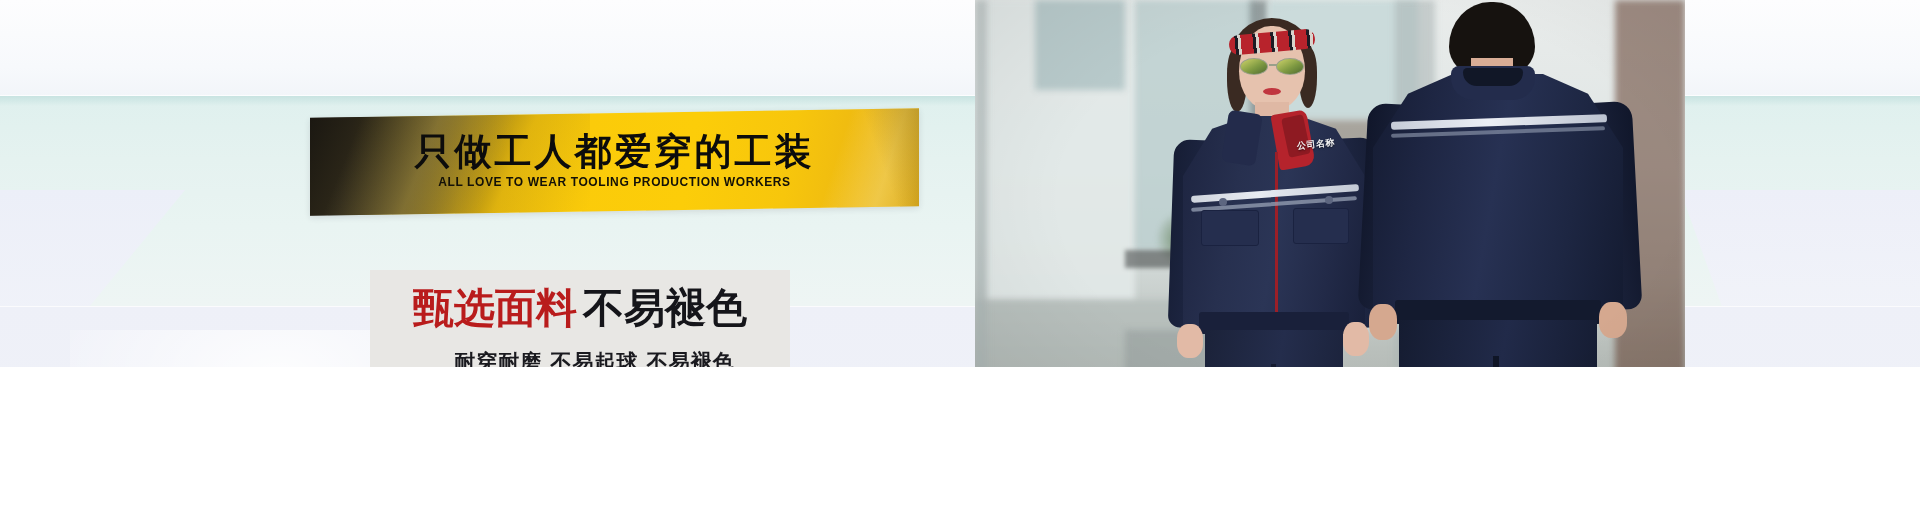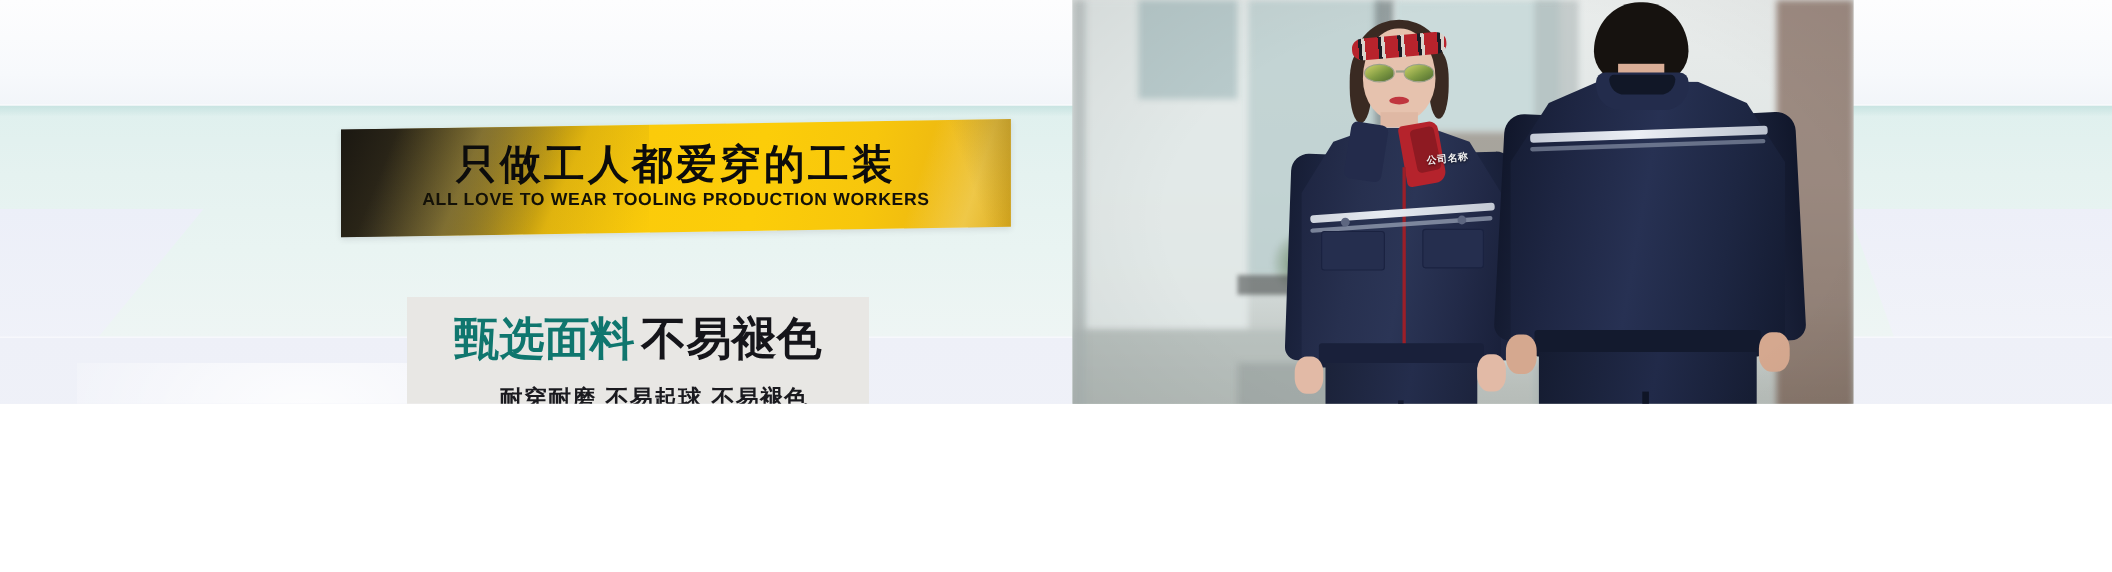--- a/index.html
+++ b/index.html
@@ -99,38 +99,38 @@
     transform:skewY(0.9deg);
   }
   .ribbon-title {
     font-family:"DejaVu Sans","Liberation Sans",sans-serif;
     font-size:37px; font-weight:700; color:#0c0c0c;
     letter-spacing:3px; line-height:1; white-space:nowrap;
     margin-top:-2px;
   }
   .ribbon-sub {
     font-family:"Liberation Sans",sans-serif;
-    font-size:16px; font-weight:700; color:#131108;
+    font-size:12px; font-weight:700; color:#131108;
     letter-spacing:.6px; white-space:nowrap;
     margin-top:5px;
   }
 
   
   .headline-card {
     position:absolute; left:370px; top:270px; width:420px; height:122px;
     background:#e8e7e4;
     display:flex; flex-direction:column; align-items:center; justify-content:center;
   }
   .headline-main {
     font-family:"DejaVu Sans","Liberation Sans",sans-serif;
     font-size:41px; font-weight:700; line-height:1;
     white-space:nowrap; color:#15151a;
     margin-top:2px;
   }
-  .headline-main .accent { color:#0f766e; margin-right:6px; }
+  .headline-main .accent { color:#b91c1c; margin-right:6px; }
   .headline-sub {
     font-family:"DejaVu Sans","Liberation Sans",sans-serif;
     font-size:21px; font-weight:700; color:#1a1a1f;
     letter-spacing:1px; white-space:nowrap;
     margin-top:19px;
     margin-left:29px;
   }
 
   
   .photo {

